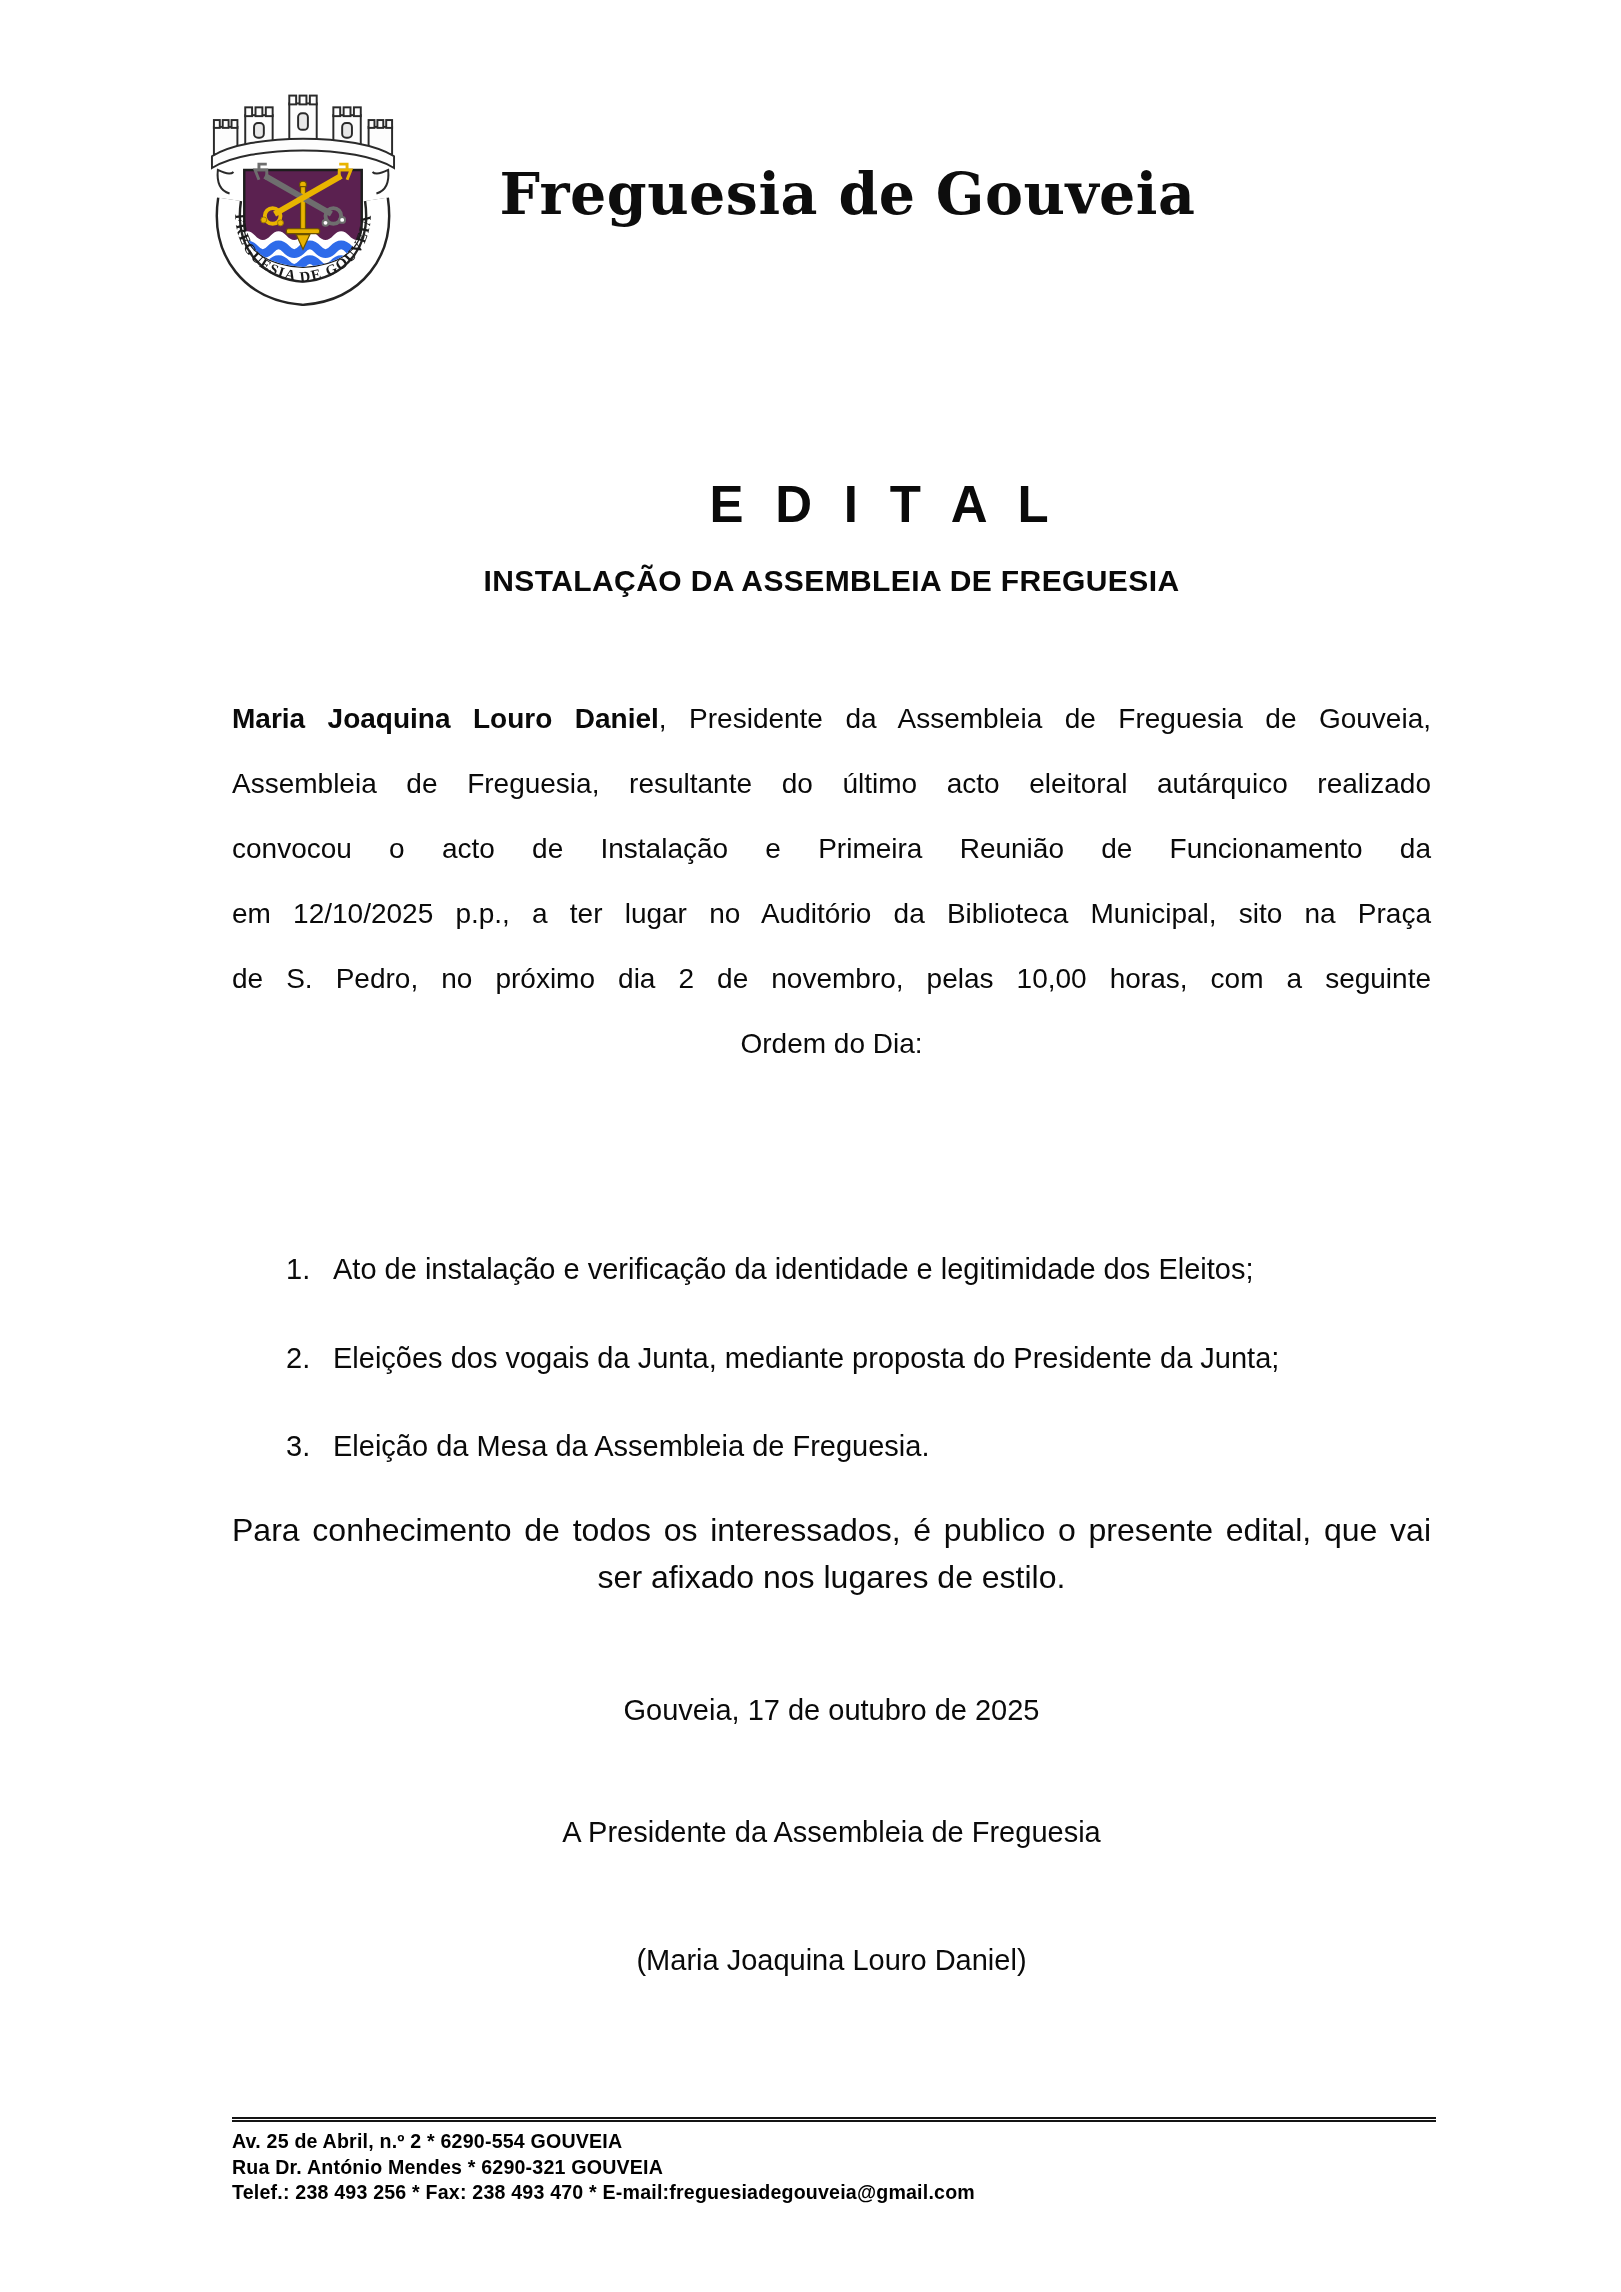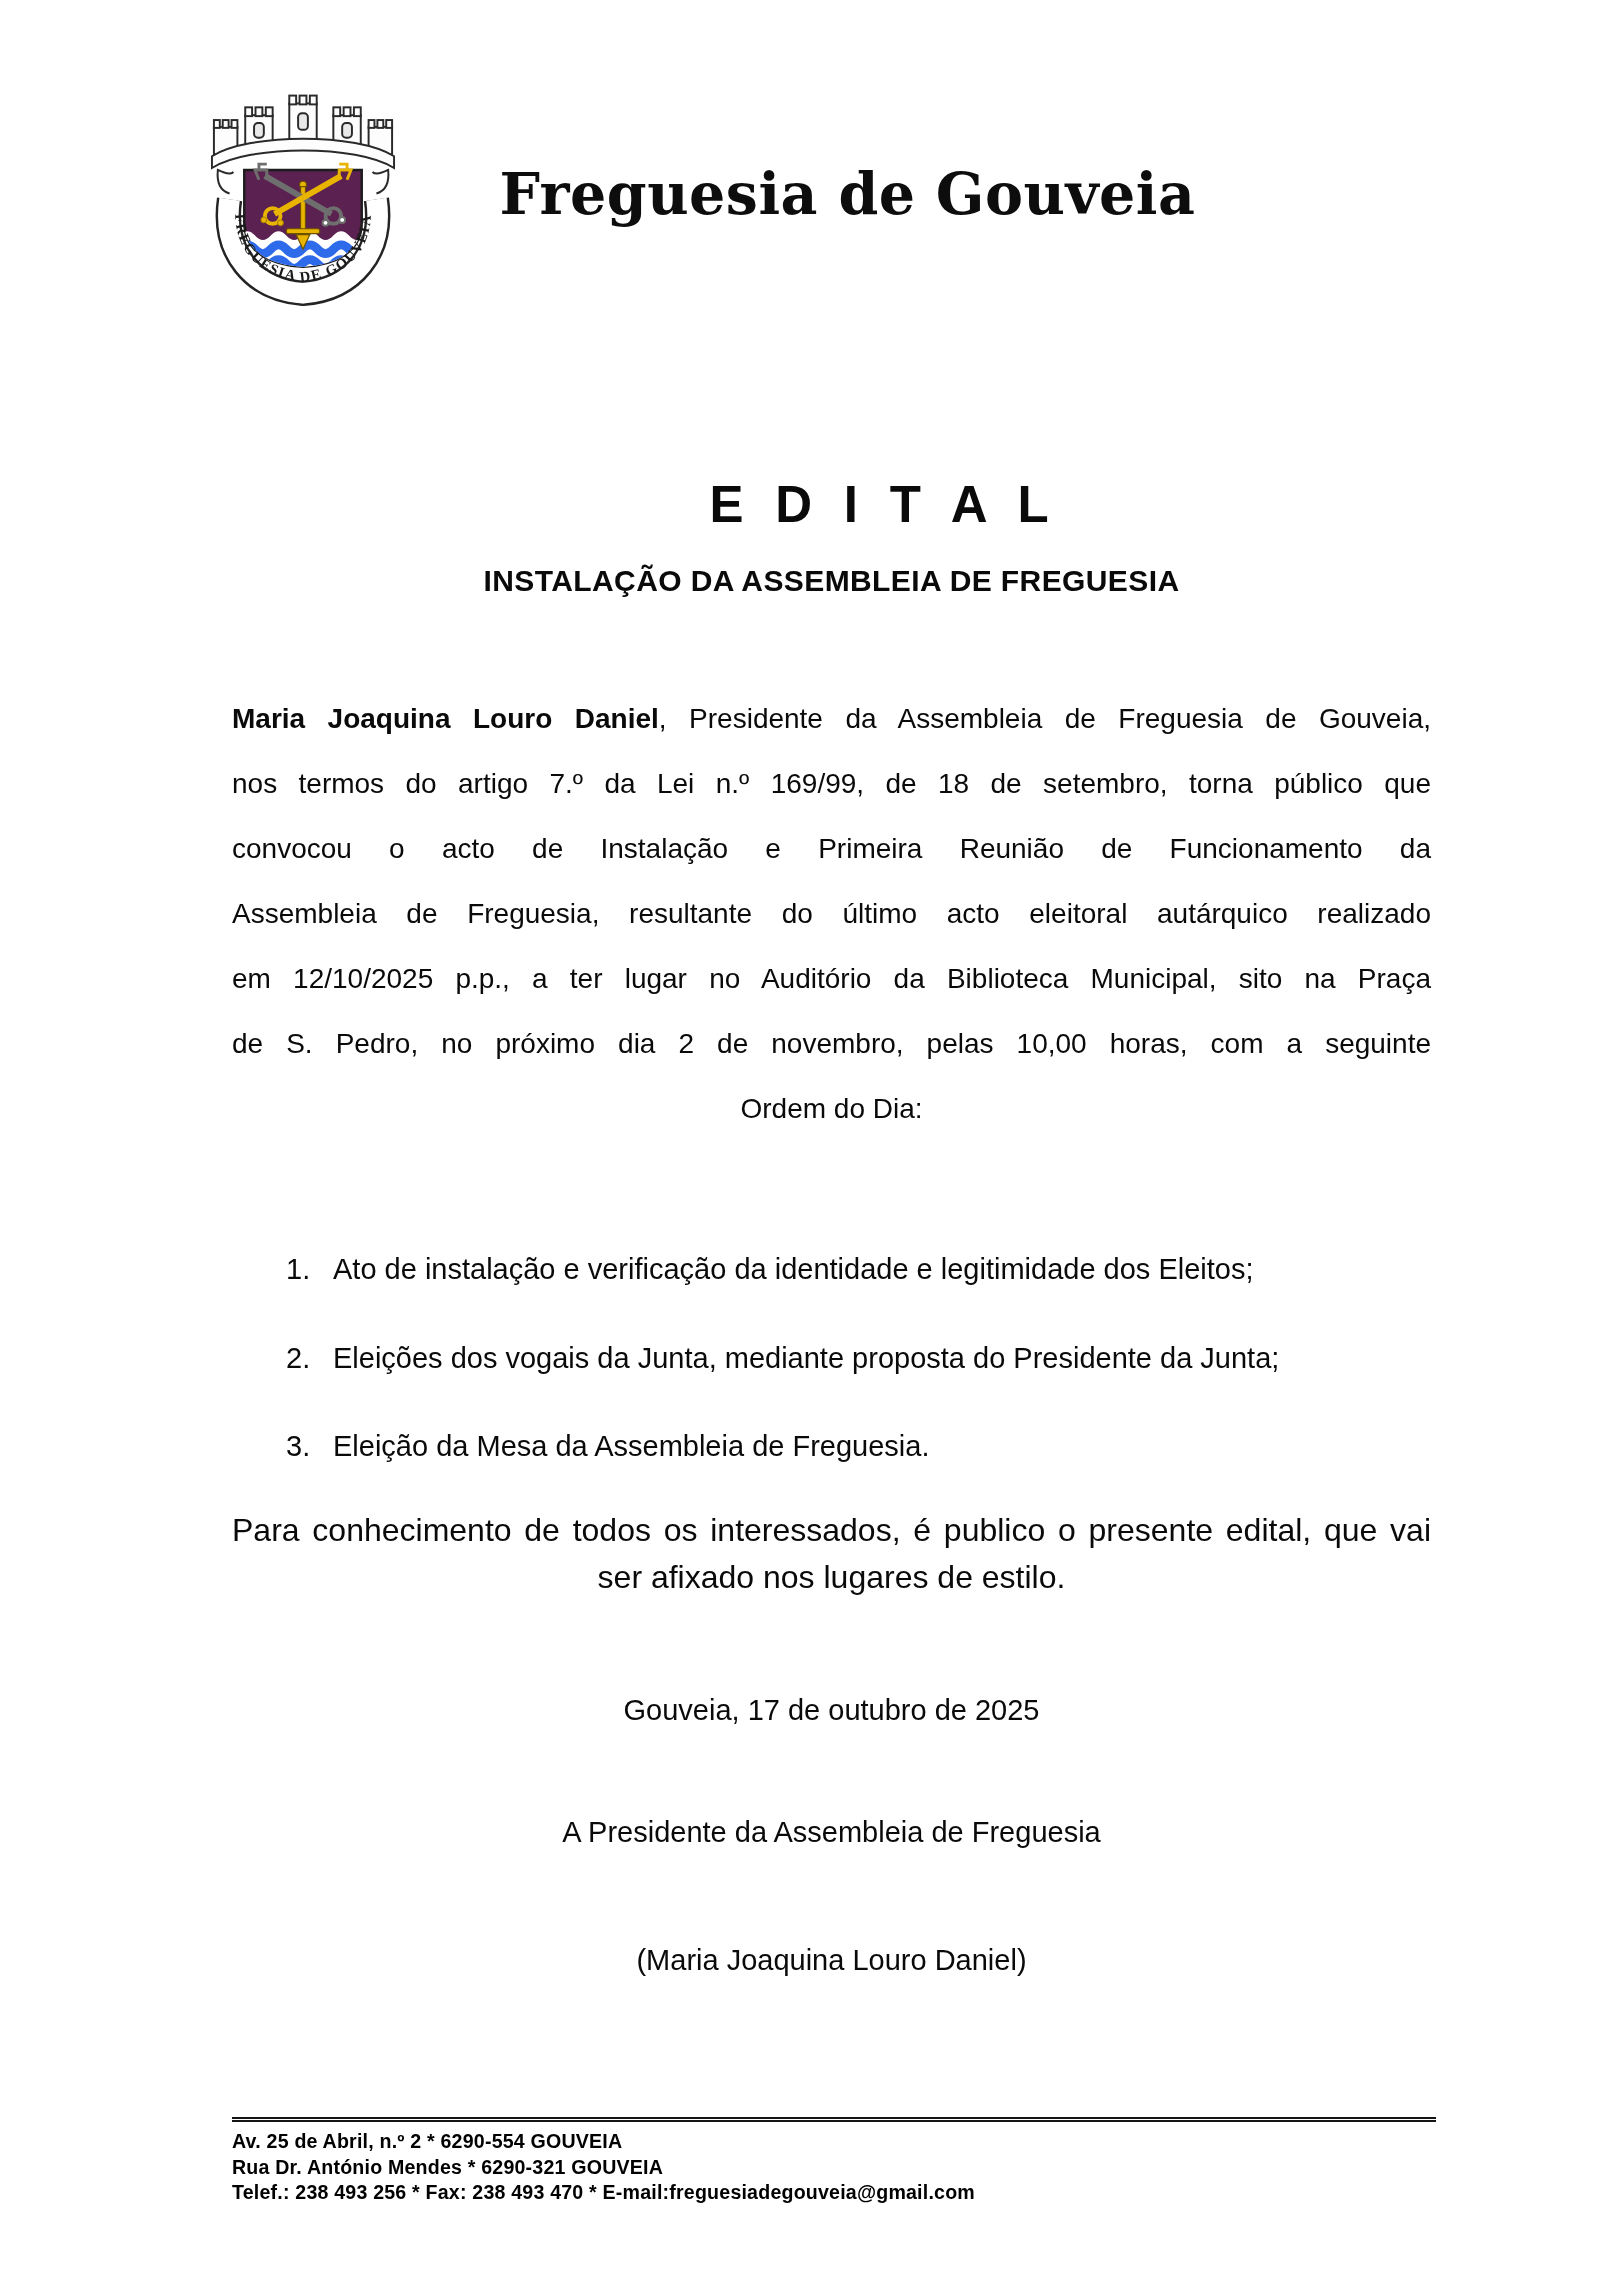--- a/index.html
+++ b/index.html
@@ -171,23 +171,22 @@
     </text>
   </svg>
 
   <div class="doc-title">Freguesia de Gouveia</div>
 
   <div class="edital">E D I T A L</div>
   <div class="subtitle">INSTALAÇÃO DA ASSEMBLEIA DE FREGUESIA</div>
 
   <div class="para1">
     <div class="jline"><span class="b">Maria Joaquina Louro Daniel</span><span>, Presidente da Assembleia de Freguesia de Gouveia,</span></div>
-    <div class="jline">nos termos do artigo 7.º da Lei n.º 169/99, de 18 de setembro, torna público que</div>
+    <div class="jline">Assembleia de Freguesia, resultante do último acto eleitoral autárquico realizado</div>
     <div class="jline">convocou o acto de Instalação e Primeira Reunião de Funcionamento da</div>
-    <div class="jline">Assembleia de Freguesia, resultante do último acto eleitoral autárquico realizado</div>
     <div class="jline">em 12/10/2025 p.p., a ter lugar no Auditório da Biblioteca Municipal, sito na Praça</div>
     <div class="jline">de S. Pedro, no próximo dia 2 de novembro, pelas 10,00 horas, com a seguinte</div>
     <div class="lline">Ordem do Dia:</div>
   </div>
 
   <div class="agenda">
     <div class="arow">
       <span class="anum">1.</span>
       <span>Ato de instalação e verificação da identidade e legitimidade dos Eleitos;</span>
     </div>

